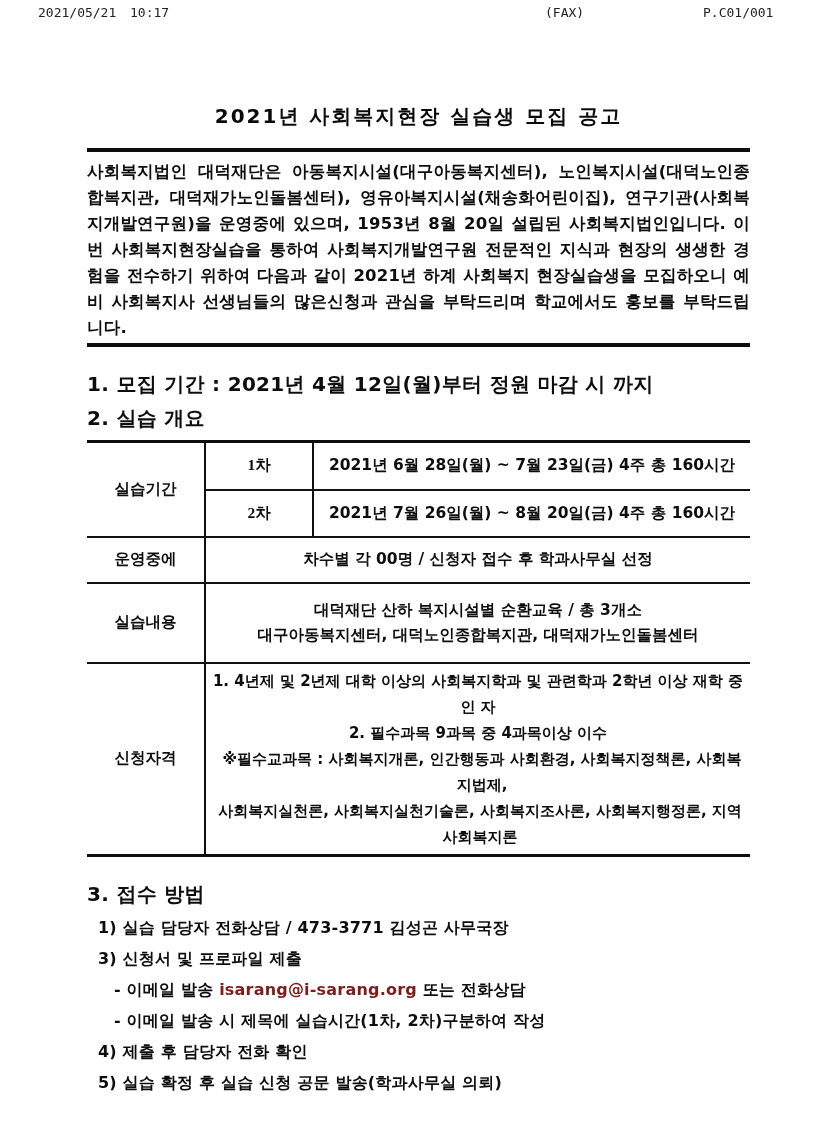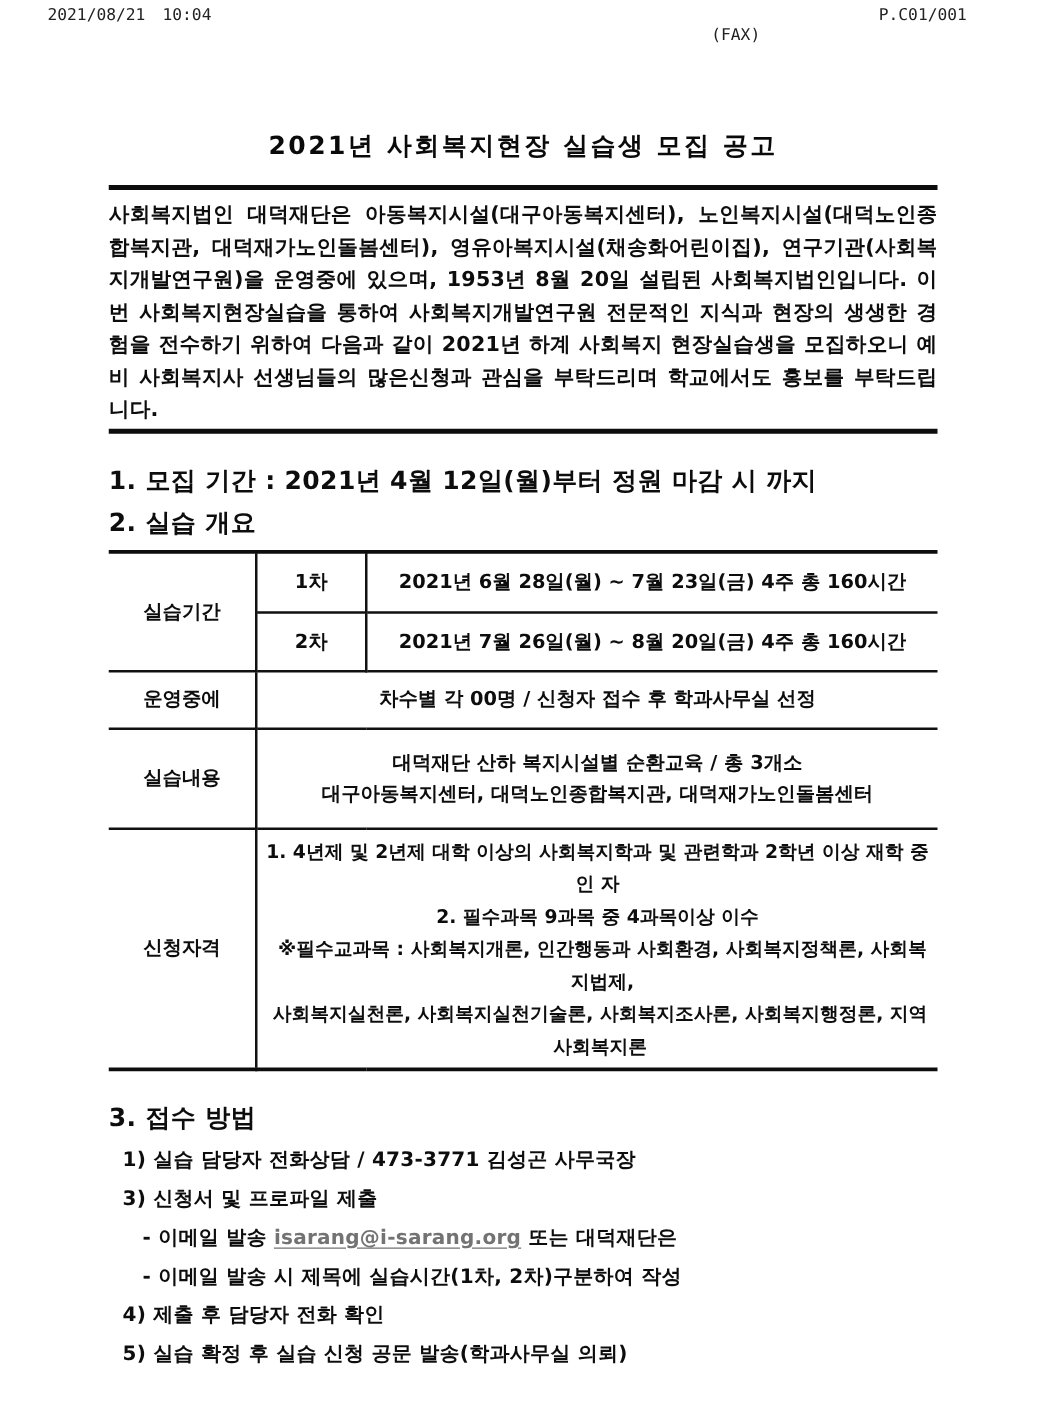--- a/index.html
+++ b/index.html
@@ -19,21 +19,21 @@
   .fax-header {
     position: absolute;
     top: 5px; left: 0; right: 0;
     height: 16px;
     font-family: "DejaVu Sans Mono", monospace;
     font-size: 13px;
     color: #222;
   }
   .fax-header .fx-date { position: absolute; left: 38px; top: 0; }
   .fax-header .fx-time { position: absolute; left: 130px; top: 0; }
-  .fax-header .fx-label { position: absolute; left: 545px; top: 16px; margin-left: 24px; }
+  .fax-header .fx-label { position: absolute; left: 545px; top: 0; }
   .fax-header .fx-page { position: absolute; left: 703px; top: 0; }
 
   
   .content {
     position: absolute;
     left: 87px;
     top: 0;
     width: 663px;
   }
 
@@ -85,21 +85,21 @@
     color: #0d0d0d;
   }
   table.overview td {
     border-bottom: 2px solid #111;
     text-align: center;
     vertical-align: middle;
     padding: 4px 6px;
   }
   table.overview tr:last-child td { border-bottom: none; }
   td.col-label { width: 118px; border-right: 2px solid #111; }
-  td.col-round { width: 88px; border-right: 2px solid #111; }
+  td.col-round { width: 108px; border-right: 2px solid #111; font-family: Liberation Serif, serif; }
   tr.row-sub1 td { height: 48px; }
   tr.row-sub2 td { height: 47px; }
   tr.row-count td { height: 46px; }
   tr.row-content td { height: 80px; }
   tr.row-qual td { height: 110px; margin-top: 28px; }
   td.qual-cell {
     text-align: left;
     padding: 8px 6px 8px 14px;
     line-height: 26px;
     font-size: 15px;
@@ -114,33 +114,32 @@
   .apply-item {
     font-size: 16px;
     font-weight: 700;
     letter-spacing: 0.2px;
     color: #0d0d0d;
     margin-top: 10px;
     padding-left: 11px;
   }
   .apply-subitem { padding-left: 27px; }
   .email-link {
-    text-decoration: underline;
     text-underline-offset: 3px;
-    color: #737373;
+    color: #7f1d1d;
   }
 </style>
 </head>
 <body>
 
 <div class="page">
 
   <div class="fax-header">
-    <span class="fx-date">2021/08/21</span>
-    <span class="fx-time">10:04</span>
+    <span class="fx-date">2021/05/21</span>
+    <span class="fx-time">10:17</span>
     <span class="fx-label">(FAX)</span>
     <span class="fx-page">P.C01/001</span>
   </div>
 
   <div class="content">
 
     <div class="doc-title">2021년 사회복지현장 실습생 모집 공고</div>
 
     <div class="thick-rule rule-top"></div>
 
@@ -184,21 +183,21 @@
         </tr>
       </tbody>
     </table>
 
     <div class="sec-heading sec3">3. 접수 방법</div>
 
     <div class="apply-list">
       <div class="apply-item">1) 실습 담당자 전화상담 / 473-3771 김성곤 사무국장</div>
       <div class="apply-item">3) 신청서 및 프로파일 제출</div>
       <div class="apply-item apply-subitem">
-        <span>- 이메일 발송 </span><span class="email-link">isarang@i-sarang.org</span><span> 또는 대덕재단은</span>
+        <span>- 이메일 발송 </span><span class="email-link">isarang@i-sarang.org</span><span> 또는 전화상담</span>
       </div>
       <div class="apply-item apply-subitem">- 이메일 발송 시 제목에 실습시간(1차, 2차)구분하여 작성</div>
       <div class="apply-item">4) 제출 후 담당자 전화 확인</div>
       <div class="apply-item">5) 실습 확정 후 실습 신청 공문 발송(학과사무실 의뢰)</div>
     </div>
 
   </div>
 </div>
 
 </body></html>

